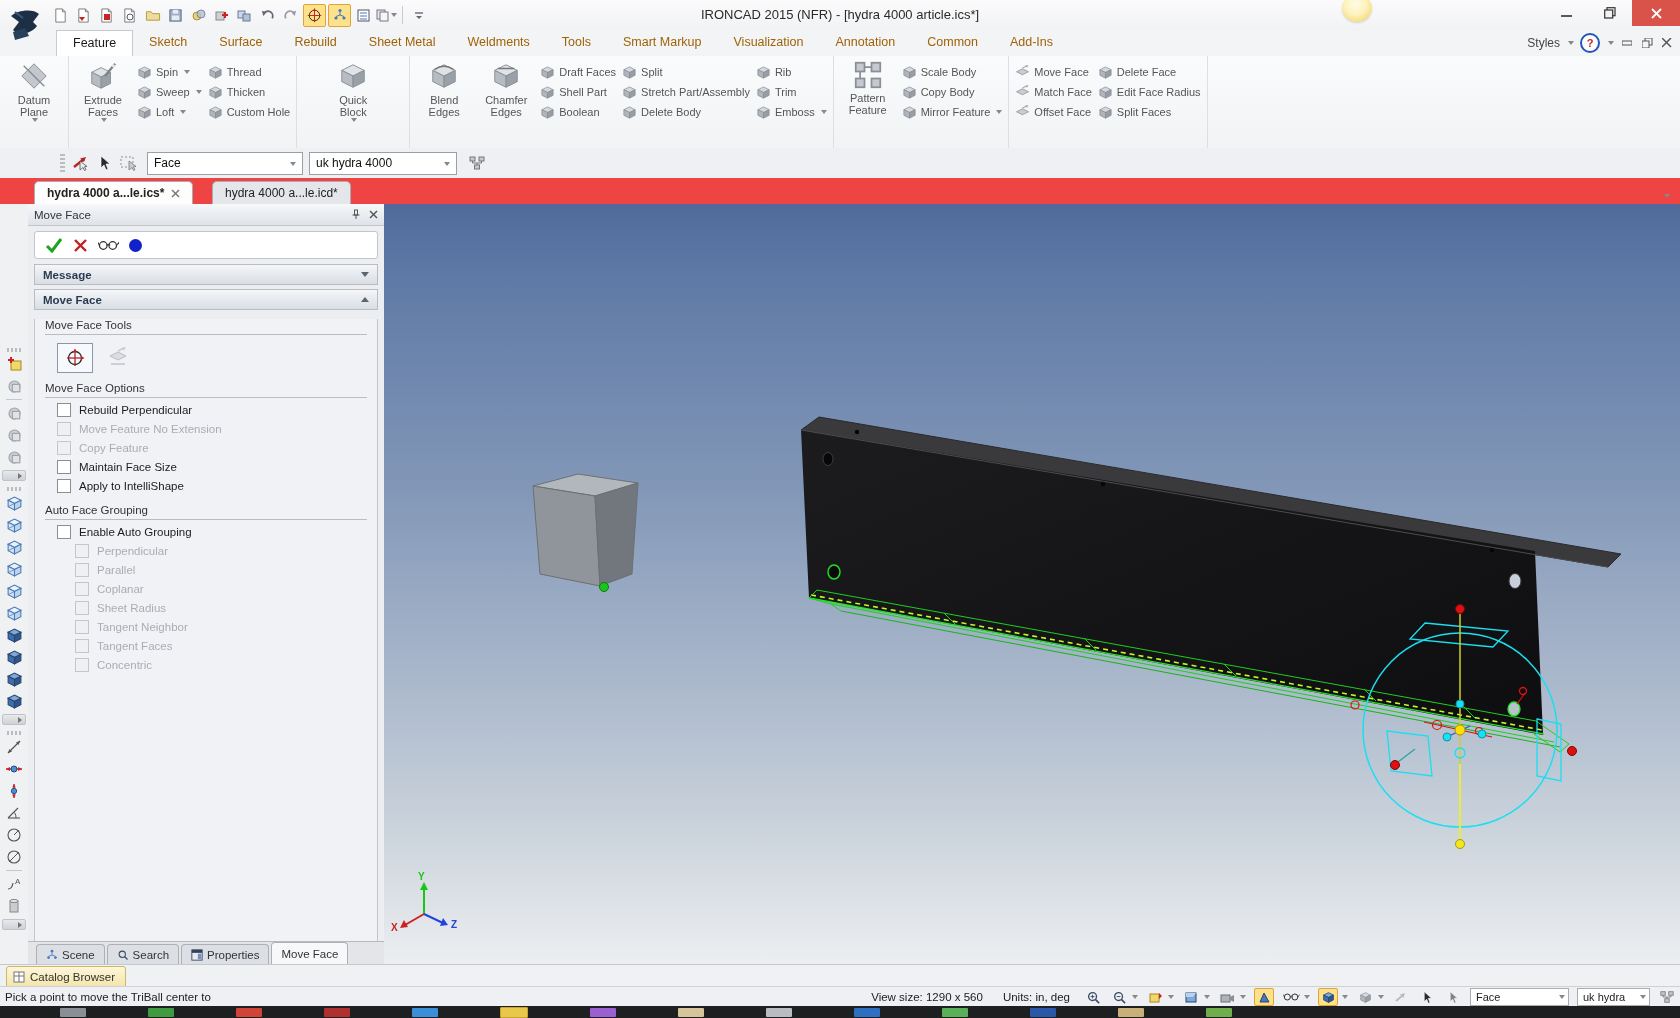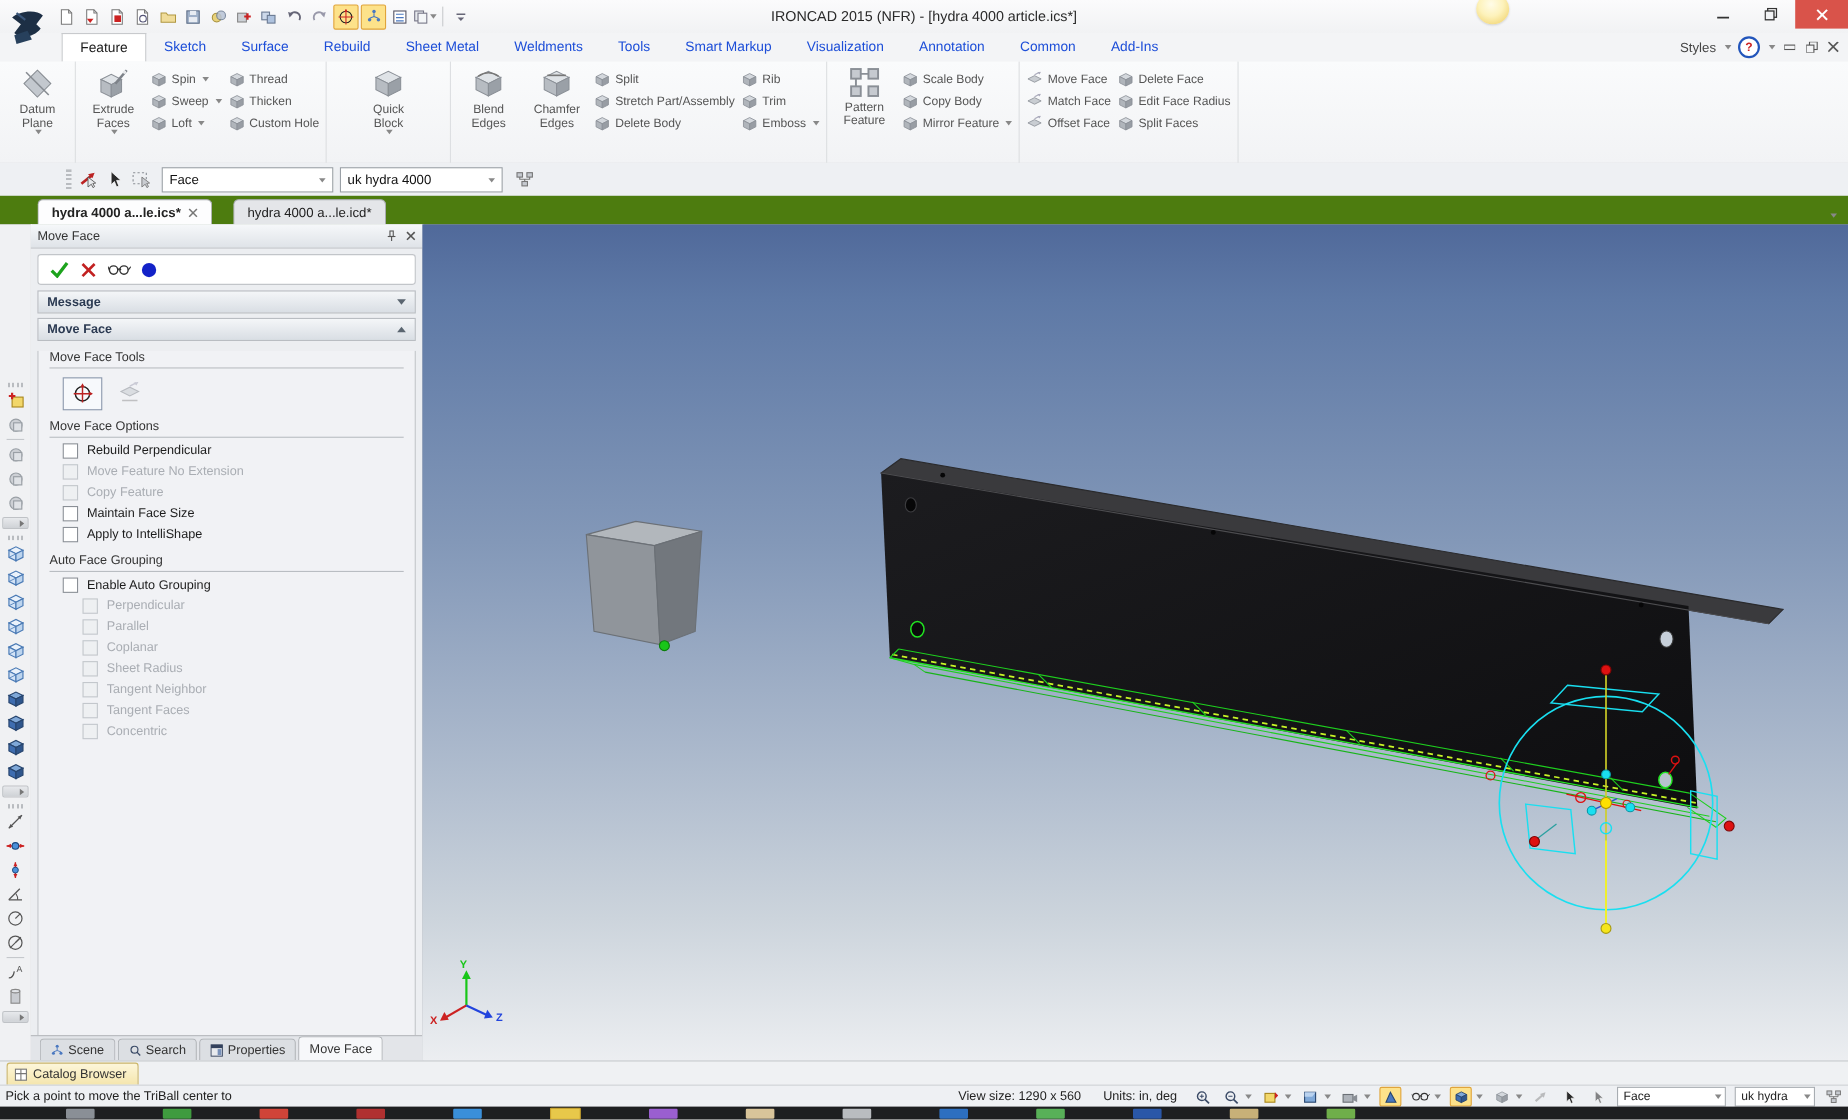--- a/index.html
+++ b/index.html
@@ -19,21 +19,21 @@
   .title-text{left:0;right:0;top:0;height:30px;line-height:30px;text-align:center;font-size:13px;color:#2a2a2a;pointer-events:none;}
   .sunball{left:1342px;top:-6px;width:30px;height:28px;border-radius:50%;
            background:radial-gradient(circle at 45% 35%,#fffce8 0%,#fdf2bb 45%,#f3d97e 80%,#e8c75a 100%);box-shadow:0 1px 2px rgba(0,0,0,.15);}
   .winbtns{right:0;top:0;height:26px;display:flex;}
   .wbtn{width:44px;height:26px;display:flex;align-items:center;justify-content:center;color:#444;}
   .wbtn.close{width:48px;background:#d9534a;color:#fff;}
 
   
   .tabrow{top:30px;left:0;right:0;height:26px;background:#f3f4f6;}
   .rtabs{left:56px;top:0;height:26px;display:flex;}
-  .rtab{padding:0 16px;line-height:25px;font-size:12.5px;color:#1d4ed8;cursor:default;white-space:nowrap;}
+  .rtab{padding:0 16px;line-height:25px;font-size:12.5px;color:#a16207;cursor:default;white-space:nowrap;}
   .rtab.active{background:#fff;border:1px solid #c8cacd;border-bottom:none;color:#1a1a1a;}
   .tabrow-right{right:6px;top:2px;height:22px;display:flex;align-items:center;gap:6px;font-size:12px;color:#444;}
   .helpc{width:16px;height:16px;border-radius:50%;border:2px solid #2255bb;color:#cc2222;font-weight:bold;font-size:11px;display:flex;align-items:center;justify-content:center;background:#fff;}
   .mdiglyph{width:14px;height:12px;display:flex;align-items:center;justify-content:center;}
 
   
   .ribbon{top:56px;left:0;right:0;height:92px;background:linear-gradient(#fafbfc,#f2f3f5);border-bottom:1px solid #d5d6d8;display:flex;}
   .rgroup{position:relative;height:100%;padding:3px 6px 15px 6px;border-right:1px solid #dddfe2;display:flex;gap:6px;}
   .rlabel{position:absolute;bottom:1px;left:0;right:0;text-align:center;font-size:10.5px;color:#8b8f94;white-space:nowrap;}
   .bigbtn{width:56px;display:flex;flex-direction:column;align-items:center;font-size:11px;color:#555;text-align:center;line-height:12px;cursor:default;}
@@ -44,21 +44,21 @@
 
   
   .selbar{top:148px;left:0;right:0;height:30px;background:#eef0f3;border-bottom:1px solid #d2d4d7;display:flex;align-items:center;}
   .dragdots{width:5px;height:18px;margin-left:60px;margin-right:4px;background:repeating-linear-gradient(#b9bcc0 0 2px,transparent 2px 4px);}
   .tbicon{width:24px;height:22px;display:flex;align-items:center;justify-content:center;}
   .combo{height:21px;background:#fff;border:1px solid #9aa0a6;display:flex;align-items:center;font-size:12px;color:#111;padding-left:6px;position:relative;margin-left:6px;}
   .combo .crt{position:absolute;right:6px;top:9px;}
   .combo.w1{width:148px;} .combo.w2{width:140px;}
 
   
-  .doctabs{top:178px;left:0;right:0;height:26px;background:#4d7c0f;border-bottom:1px solid #b6b9bd;}
+  .doctabs{top:178px;left:0;right:0;height:26px;background:#ef4444;border-bottom:1px solid #b6b9bd;}
   .dtab{position:absolute;bottom:0;height:22px;display:flex;align-items:center;gap:7px;padding:0 12px;font-size:12px;color:#222;
         border:1px solid #a9acb0;border-bottom:none;border-radius:5px 5px 0 0;background:#e4e6e9;}
   .dtab.active{background:#fdfdfe;font-weight:bold;}
   .dt-caret{position:absolute;right:10px;bottom:6px;}
 
   
   .leftstrip{top:204px;left:0;width:28px;height:760px;background:#f0f1f3;border-right:1px solid #d8dadd;}
   .ls-handle{margin:4px auto 2px auto;width:14px;height:4px;background:repeating-linear-gradient(90deg,#b9bcc0 0 2px,transparent 2px 4px);}
   .ls-ic{width:20px;height:20px;margin:2px auto;display:flex;align-items:center;justify-content:center;}
   .ls-sep{width:16px;height:1px;background:#c5c8cc;margin:3px auto;}
@@ -510,20 +510,40 @@
         <span>Blend Edges</span>
       </div>
       <div class="bigbtn">
         <span class="bicon">
             <svg width="30" height="30" viewBox="0 0 32 32">
               <use href="#bc"></use>
               <line x1="7" y1="8" x2="25" y2="8" stroke="#777" stroke-width="1.6"></line>
             </svg>
           </span>
         <span>Chamfer Edges</span>
+      </div>
+      <div class="scol">
+        <div class="sitem">
+            <svg width="15" height="15">
+              <use href="#sc"></use>
+            </svg>
+            <span>Draft Faces</span>
+          </div>
+        <div class="sitem">
+            <svg width="15" height="15">
+              <use href="#sc"></use>
+            </svg>
+            <span>Shell Part</span>
+          </div>
+        <div class="sitem">
+            <svg width="15" height="15">
+              <use href="#sc"></use>
+            </svg>
+            <span>Boolean</span>
+          </div>
       </div>
       <div class="scol">
         <div class="sitem">
             <svg width="15" height="15">
               <use href="#sc"></use>
             </svg>
             <span>Split</span>
           </div>
         <div class="sitem">
             <svg width="15" height="15">

